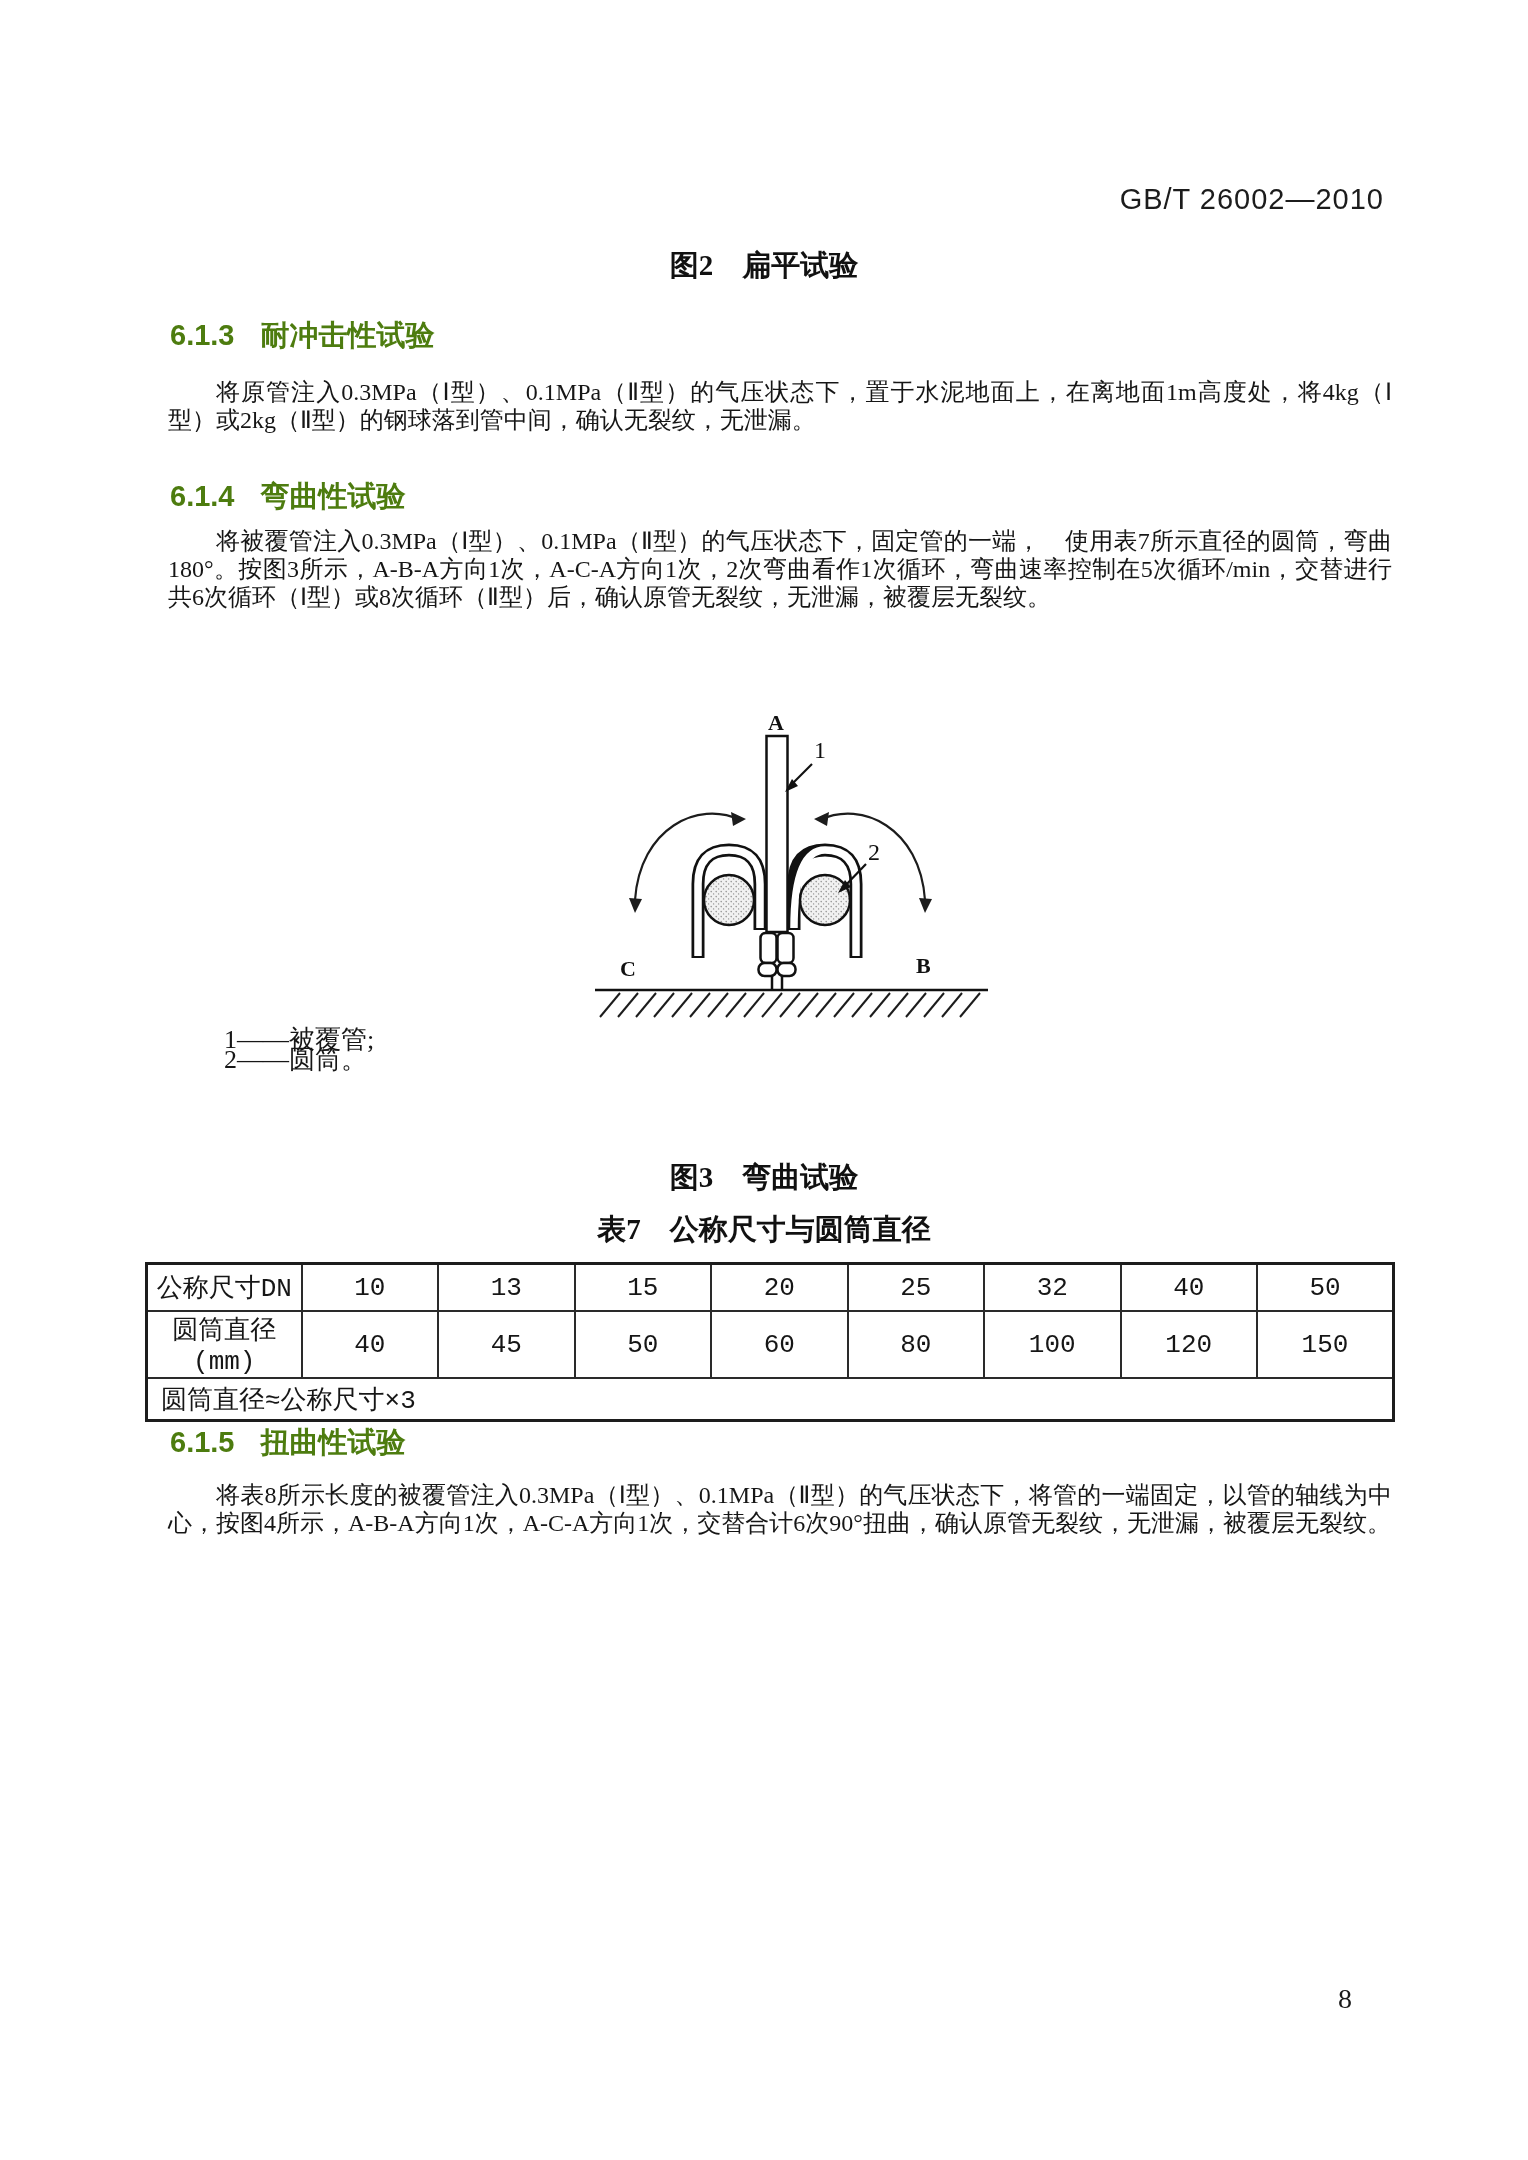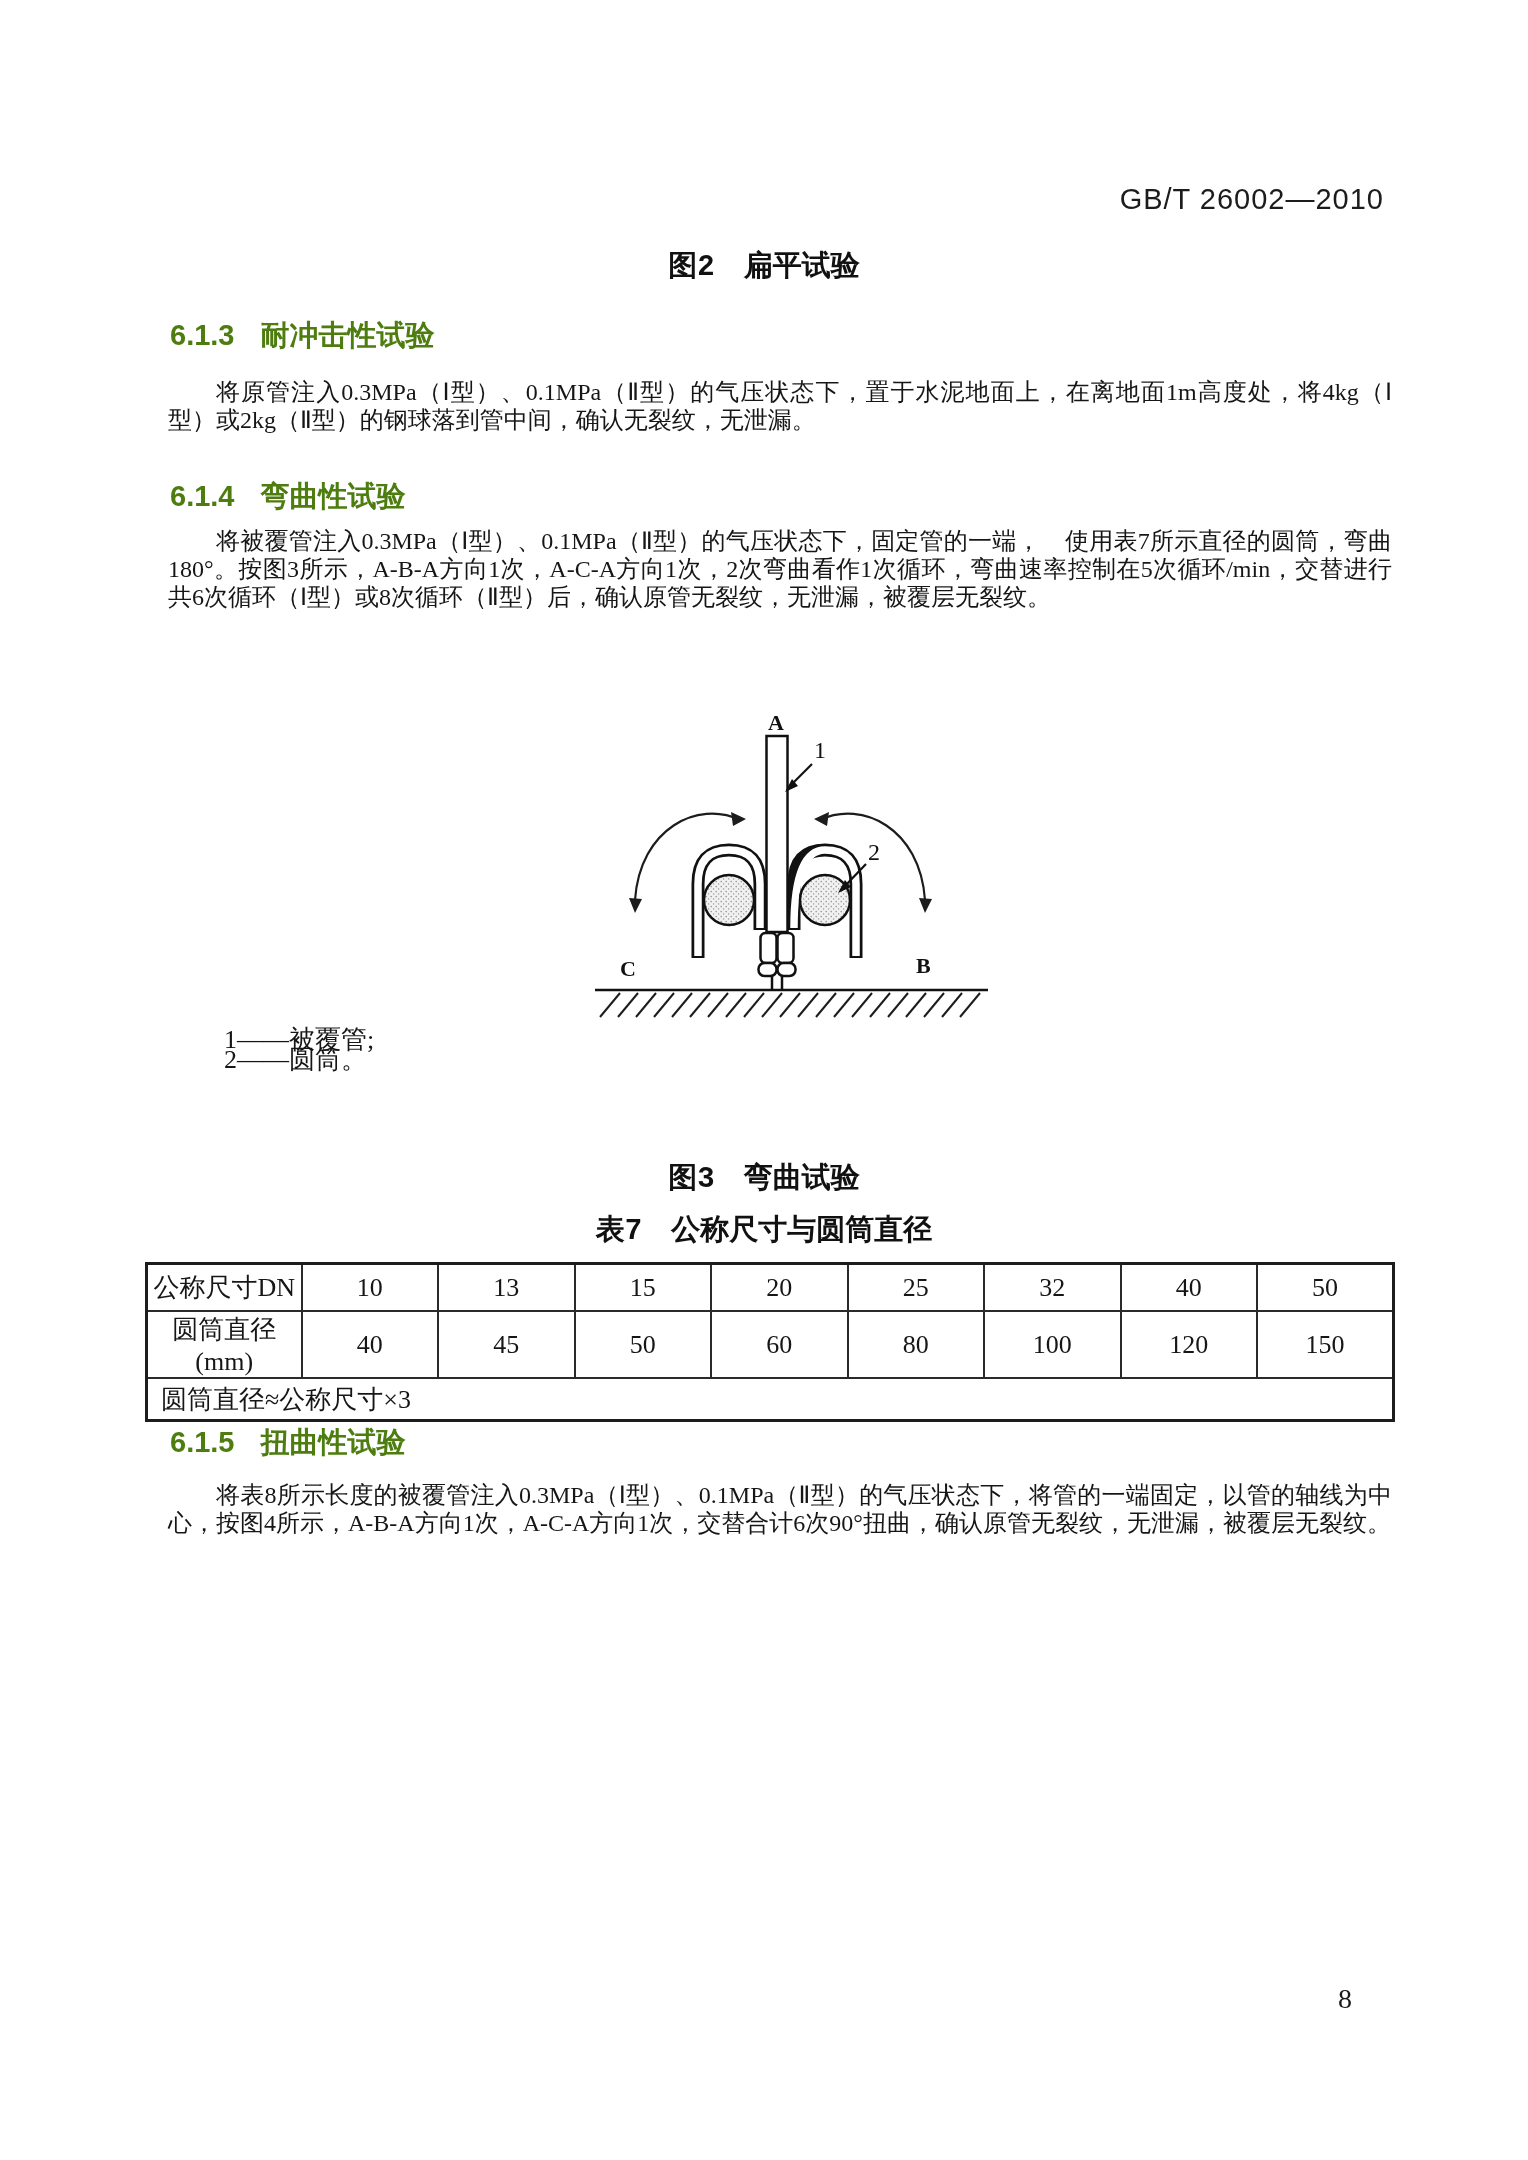--- a/index.html
+++ b/index.html
@@ -6,37 +6,37 @@
   .page{
     position:relative;width:1528px;height:2160px;background:#ffffff;
     color:#141414;font-family:"Liberation Serif",serif;overflow:hidden;
   }
   .abs{position:absolute;}
   .hdr{
     top:183px;right:144px;font-family:"Liberation Sans",sans-serif;
     font-size:29px;letter-spacing:1px;color:#1c1c1c;
   }
   .caption{
-    left:0;width:100%;text-align:center;font-family:Liberation Mono, monospace;
+    left:0;width:100%;text-align:center;font-family:Liberation Serif, serif;
     font-weight:700;font-size:29px;color:#111;
   }
   .sec-h{
     left:170px;font-family:"Liberation Sans",sans-serif;font-weight:700;
     font-size:29px;color:#4d7c0f;white-space:nowrap;
   }
   .sec-h .t{margin-left:26px;}
   .para{
     left:168px;width:1224px;margin:0;font-size:24px;line-height:28px;
     text-align:justify;text-indent:2em;color:#161616;
   }
   .legend{left:224px;font-size:26px;color:#161616;}
   .pageno{left:1338px;top:1983px;font-size:28px;color:#1a1a1a;}
   table.t7{
     left:145px;top:1262px;width:1250px;border-collapse:collapse;table-layout:fixed;
-    border:3px solid #1d1d1d;font-size:26px;color:#161616;
+    border:3px solid #1d1d1d;font-size:26px;color:#161616;font-family:Liberation Mono, monospace;
   }
   table.t7 td{
     border:2px solid #2a2a2a;text-align:center;vertical-align:middle;
     padding:0;height:45px;
   }
   table.t7 tr.r2 td{height:37px;}
   table.t7 td.note{height:40px;text-align:left;padding-left:13px;}
   svg text{font-family:"Liberation Serif",serif;fill:#111;}
 </style>
 </head>

